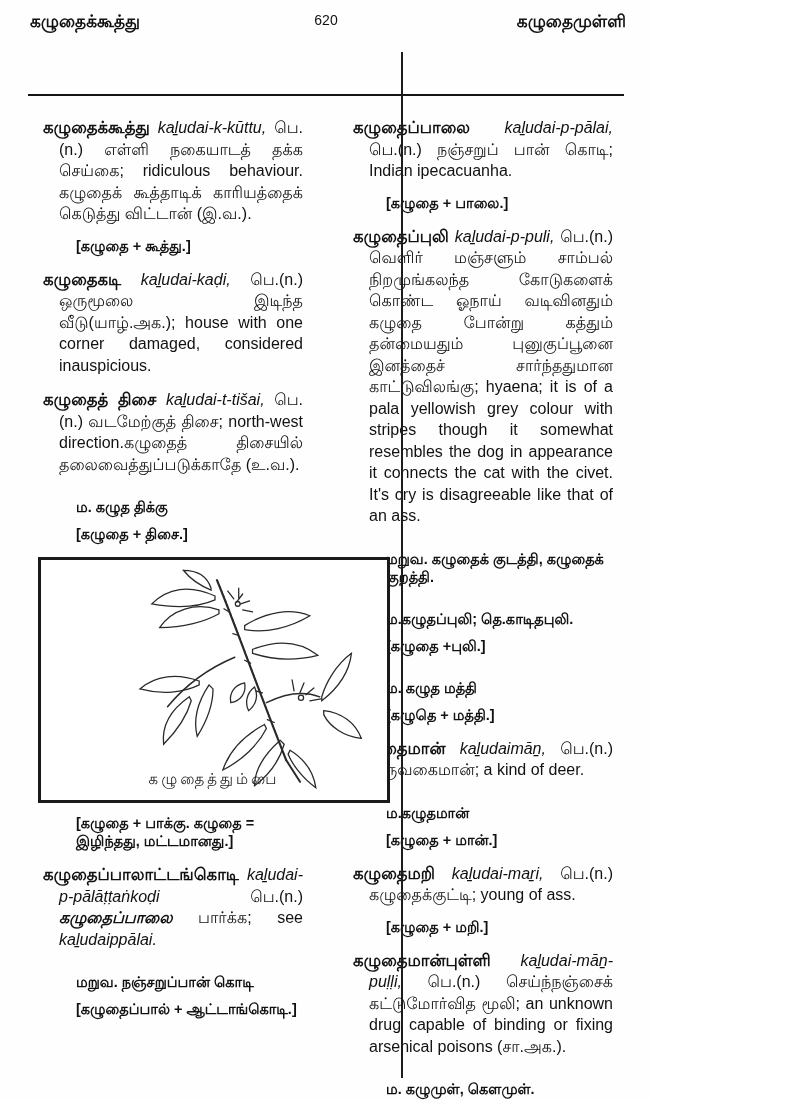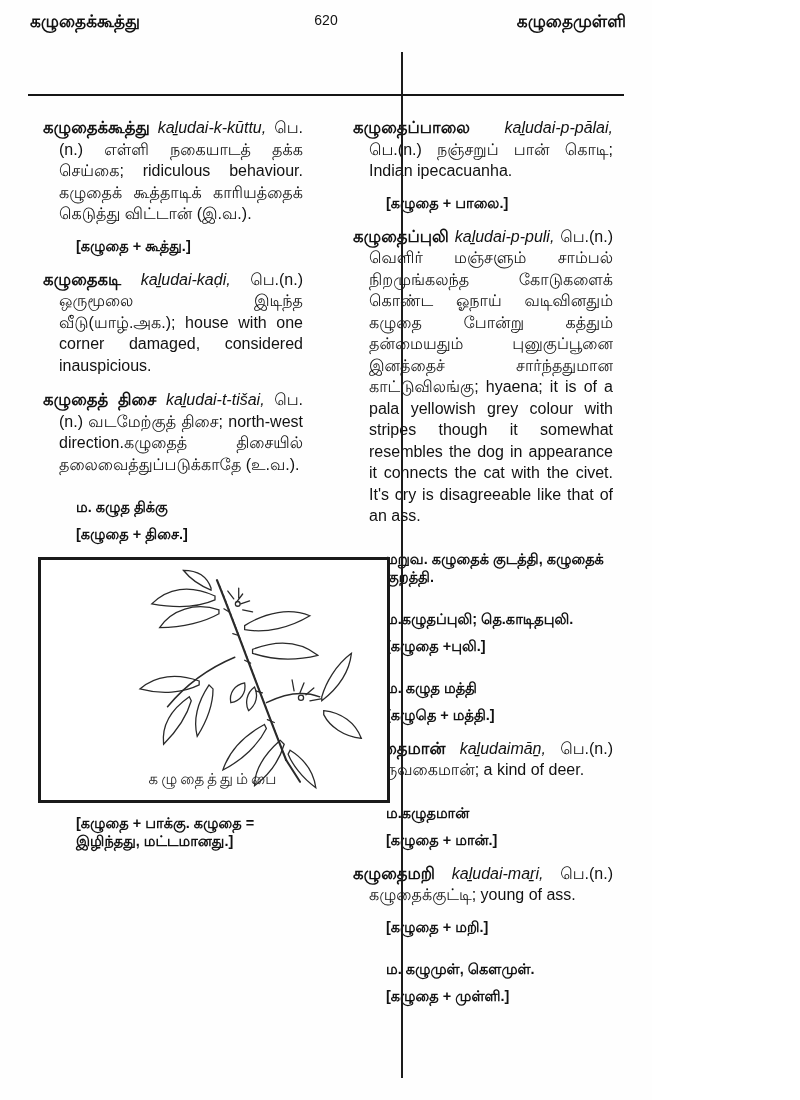--- a/index.html
+++ b/index.html
@@ -132,20 +132,25 @@
 
           <path d="M190 46 l-5 -3 M200 70 l-6 -2 M212 98 l-6 -3 M224 128 l-7 -2 M236 158 l-7 -3"></path>
         </svg>
         <div class="figure-caption">கழுதைத்தும்பை</div>
       </div>
 
       <div class="entry">
         <p class="etym">[கழுதை + பாக்கு. கழுதை = இழிந்தது, மட்டமானது.]</p>
       </div>
 
+      <div class="entry">
+        <p class="entry-body"><span class="headword">கழுதைப்பாலாட்டங்கொடி</span> <span class="translit">kaḻudai-p-pālāṭṭaṅkoḍi</span> <span>பெ.(n.) </span><span class="see-word">கழுதைப்பாலை</span><span> பார்க்க; see </span><span class="translit">kaḻudaippālai.</span></p>
+        <p class="note">மறுவ. நஞ்சறுப்பான் கொடி</p>
+        <p class="etym">[கழுதைப்பால் + ஆட்டாங்கொடி.]</p>
+      </div>
 
     </div>
 
     <div class="col">
 
       <div class="entry">
         <p class="entry-body"><span class="headword">கழுதைப்பாலை</span> <span class="translit">kaḻudai-p-pālai,</span> <span>பெ.(n.) நஞ்சறுப் பான் கொடி; Indian ipecacuanha.</span></p>
         <p class="etym">[கழுதை + பாலை.]</p>
       </div>
 
@@ -166,20 +171,21 @@
         <p class="note">ம.கழுதமான்</p>
         <p class="etym">[கழுதை + மான்.]</p>
       </div>
 
       <div class="entry">
         <p class="entry-body"><span class="headword">கழுதைமறி</span> <span class="translit">kaḻudai-maṟi,</span> <span>பெ.(n.) கழுதைக்குட்டி; young of ass.</span></p>
         <p class="etym">[கழுதை + மறி.]</p>
       </div>
 
       <div class="entry">
+        <p class="entry-body"><span class="headword">கழுதைமான்புள்ளி</span> <span class="translit">kaḻudai-māṉ-puḷḷi,</span> <span>பெ.(n.) செய்ந்நஞ்சைக் கட்டுமோர்வித மூலி; an unknown drug capable of binding or fixing arsenical poisons (சா.அக.).</span></p>
       </div>
 
       <div class="entry">
         <p class="note">ம. கழுமுள், கெளமுள்.</p>
         <p class="etym">[கழுதை + முள்ளி.]</p>
       </div>
 
     </div>
   </div>
 </div>

